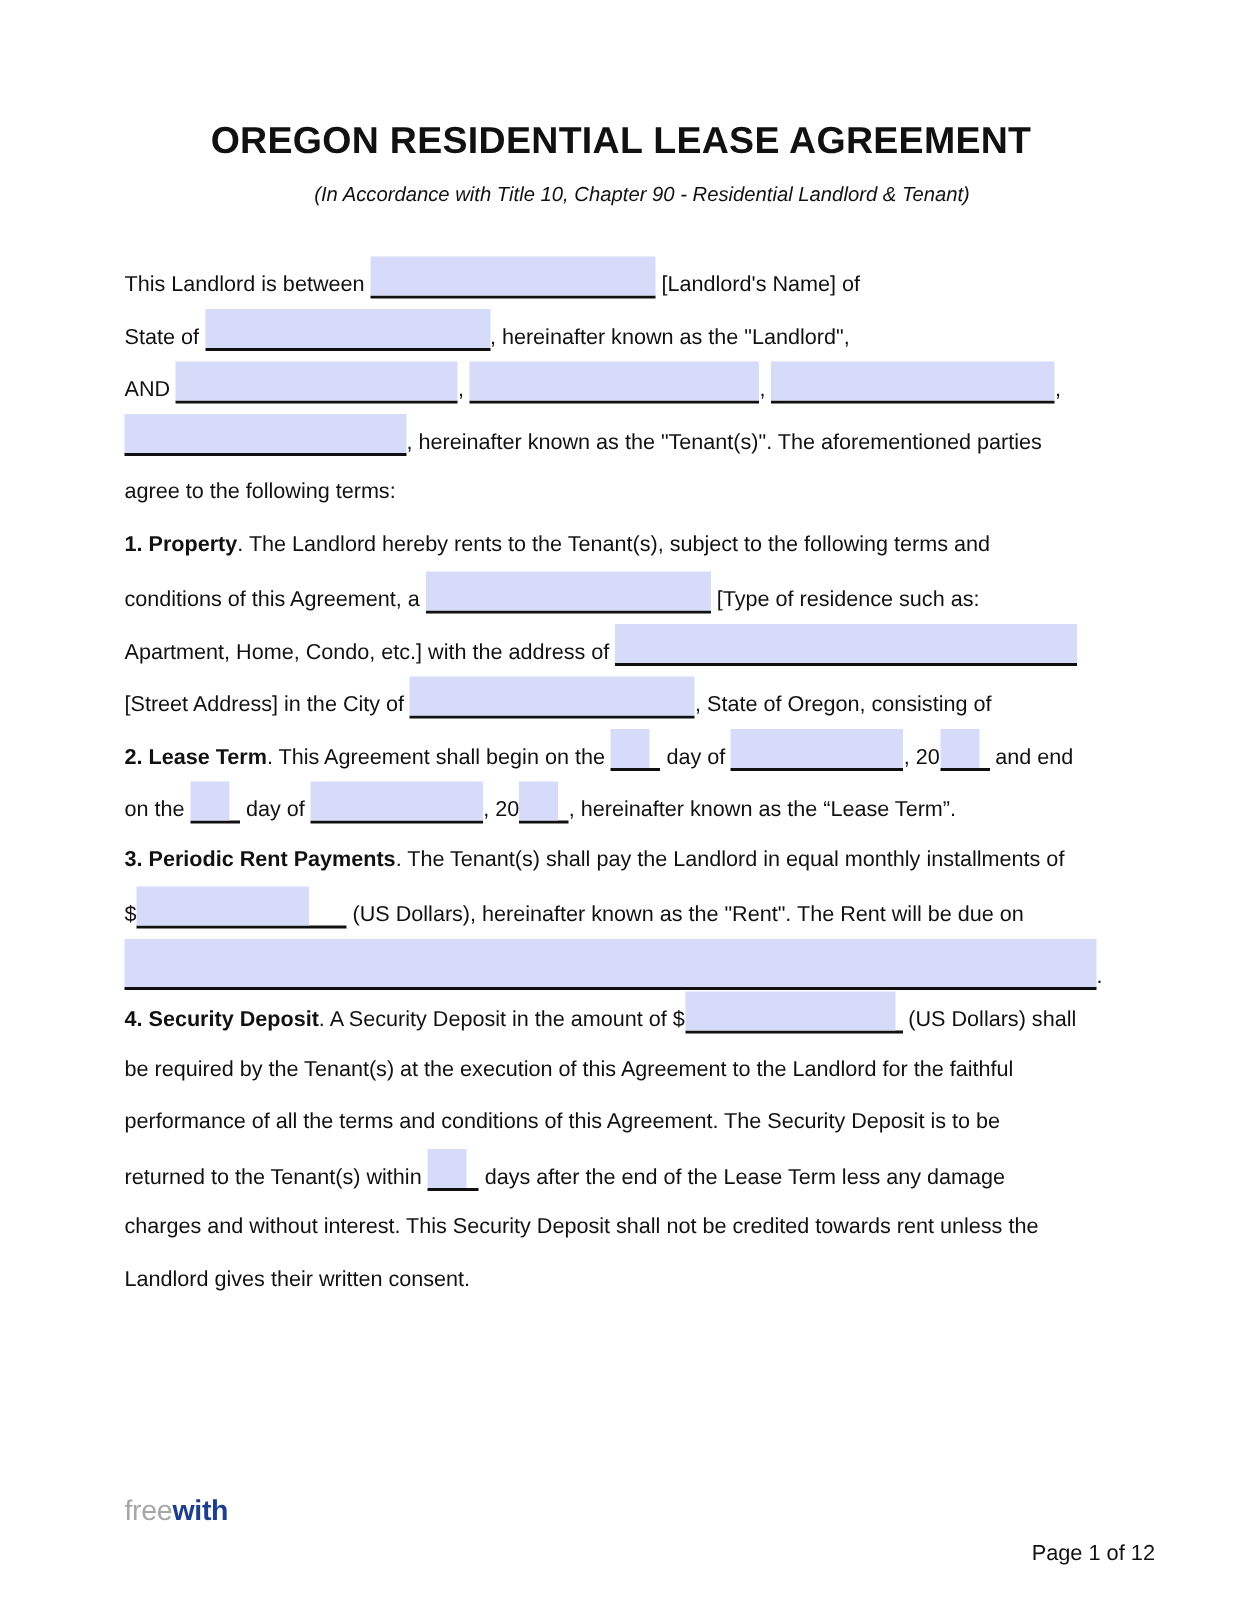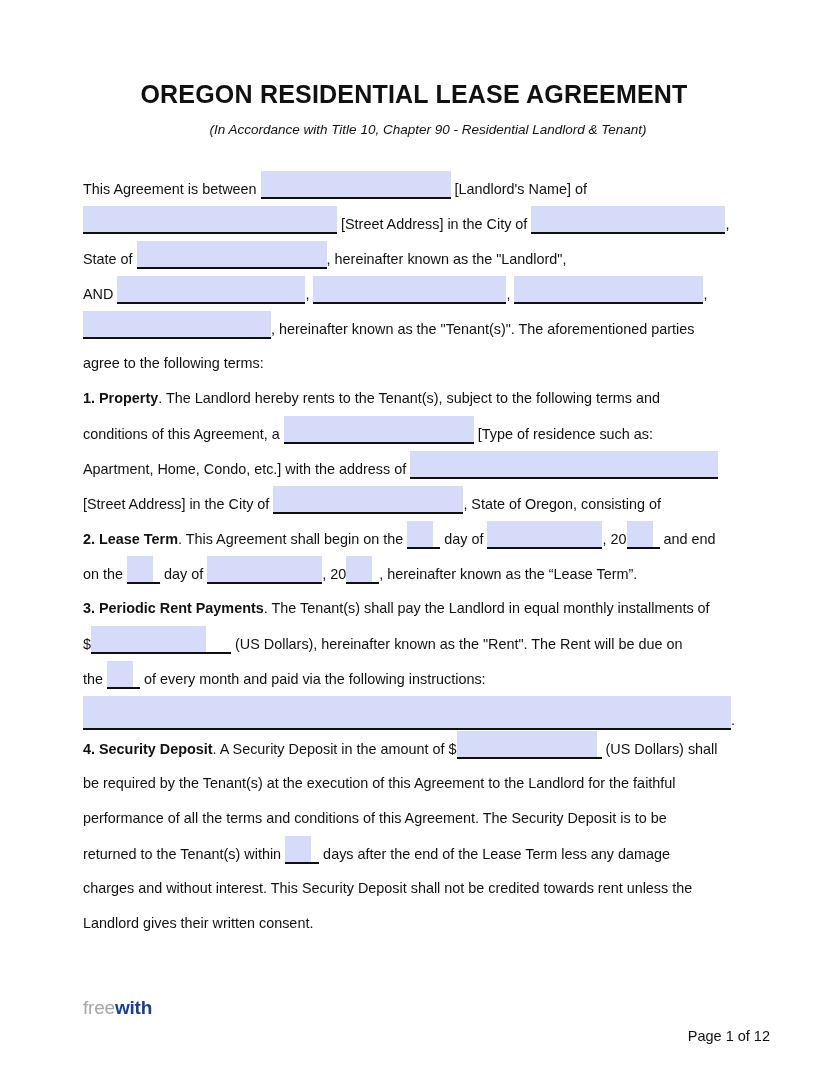--- a/index.html
+++ b/index.html
@@ -73,35 +73,33 @@
 </head>
 <body>
 
 <div class="page">
 
   <div class="doc-title">OREGON RESIDENTIAL LEASE AGREEMENT</div>
 
   <div class="doc-subtitle">(In Accordance with Title 10, Chapter 90 - Residential Landlord &amp; Tenant)</div>
 
   <div class="doc-body" id="doc-body">
-      <div class="line"><span class="run">This Agreement is between </span><span class="field" style="width: 190px;"><span class="hl"></span></span><span class="run"> [Landlord's Name] of</span></div>
-      <div class="line"><span class="field" style="width: 254px;"><span class="hl"></span></span><span class="run"> [Street Address] in the City of </span><span class="field" style="width: 194px;"><span class="hl"></span></span><span class="run">,</span></div>
+      <div class="line"><span class="run">This Landlord is between </span><span class="field" style="width: 190px;"><span class="hl"></span></span><span class="run"> [Landlord's Name] of</span></div>
       <div class="line"><span class="run">State of </span><span class="field" style="width: 190px;"><span class="hl"></span></span><span class="run">, hereinafter known as the "Landlord",</span></div>
       <div class="line"><span class="run">AND </span><span class="field" style="width: 188px;"><span class="hl"></span></span><span class="run">, </span><span class="field" style="width: 193px;"><span class="hl"></span></span><span class="run">, </span><span class="field" style="width: 189px;"><span class="hl"></span></span><span class="run">,</span></div>
       <div class="line"><span class="field" style="width: 188px;"><span class="hl"></span></span><span class="run">, hereinafter known as the "Tenant(s)". The aforementioned parties</span></div>
       <div class="line"><span class="run">agree to the following terms:</span></div>
       <div class="line"><span class="run bold">1. Property</span><span class="run">. The Landlord hereby rents to the Tenant(s), subject to the following terms and</span></div>
       <div class="line"><span class="run">conditions of this Agreement, a </span><span class="field" style="width: 190px;"><span class="hl"></span></span><span class="run"> [Type of residence such as:</span></div>
       <div class="line"><span class="run">Apartment, Home, Condo, etc.] with the address of </span><span class="field" style="width: 308px;"><span class="hl"></span></span></div>
       <div class="line"><span class="run">[Street Address] in the City of </span><span class="field" style="width: 190px;"><span class="hl"></span></span><span class="run">, State of Oregon, consisting of</span></div>
       <div class="line"><span class="run bold">2. Lease Term</span><span class="run">. This Agreement shall begin on the </span><span class="field" style="width: 33px;"><span class="hl" style="width: 26px;"></span></span><span class="run"> day of </span><span class="field" style="width: 115px;"><span class="hl"></span></span><span class="run">, 20</span><span class="field" style="width: 33px;"><span class="hl" style="width: 26px;"></span></span><span class="run"> and end</span></div>
       <div class="line"><span class="run">on the </span><span class="field" style="width: 33px;"><span class="hl" style="width: 26px;"></span></span><span class="run"> day of </span><span class="field" style="width: 115px;"><span class="hl"></span></span><span class="run">, 20</span><span class="field" style="width: 33px;"><span class="hl" style="width: 26px;"></span></span><span class="run">, hereinafter known as the “Lease Term”.</span></div>
       <div class="line"><span class="run bold">3. Periodic Rent Payments</span><span class="run">. The Tenant(s) shall pay the Landlord in equal monthly installments of</span></div>
       <div class="line"><span class="run">$</span><span class="field" style="width: 140px;"><span class="hl" style="width: 115px;"></span></span><span class="run"> (US Dollars), hereinafter known as the "Rent". The Rent will be due on</span></div>
-      <div class="line"><span class="run">the </span><span class="field" style="width: 33px;"><span class="hl" style="width: 26px;"></span></span><span class="run"> of every month and paid via the following instructions:</span></div>
       <div class="line"><span class="field tall" style="width: 648px; height: 34px;"><span class="hl"></span></span><span class="run">.</span></div>
       <div class="line"><span class="run bold">4. Security Deposit</span><span class="run">. A Security Deposit in the amount of $</span><span class="field" style="width: 145px;"><span class="hl" style="width: 140px;"></span></span><span class="run"> (US Dollars) shall</span></div>
       <div class="line"><span class="run">be required by the Tenant(s) at the execution of this Agreement to the Landlord for the faithful</span></div>
       <div class="line"><span class="run">performance of all the terms and conditions of this Agreement. The Security Deposit is to be</span></div>
       <div class="line"><span class="run">returned to the Tenant(s) within </span><span class="field" style="width: 34px;"><span class="hl" style="width: 26px;"></span></span><span class="run"> days after the end of the Lease Term less any damage</span></div>
       <div class="line"><span class="run">charges and without interest. This Security Deposit shall not be credited towards rent unless the</span></div>
       <div class="line"><span class="run">Landlord gives their written consent.</span></div>
     </div>
 
   <div class="footer-logo">

